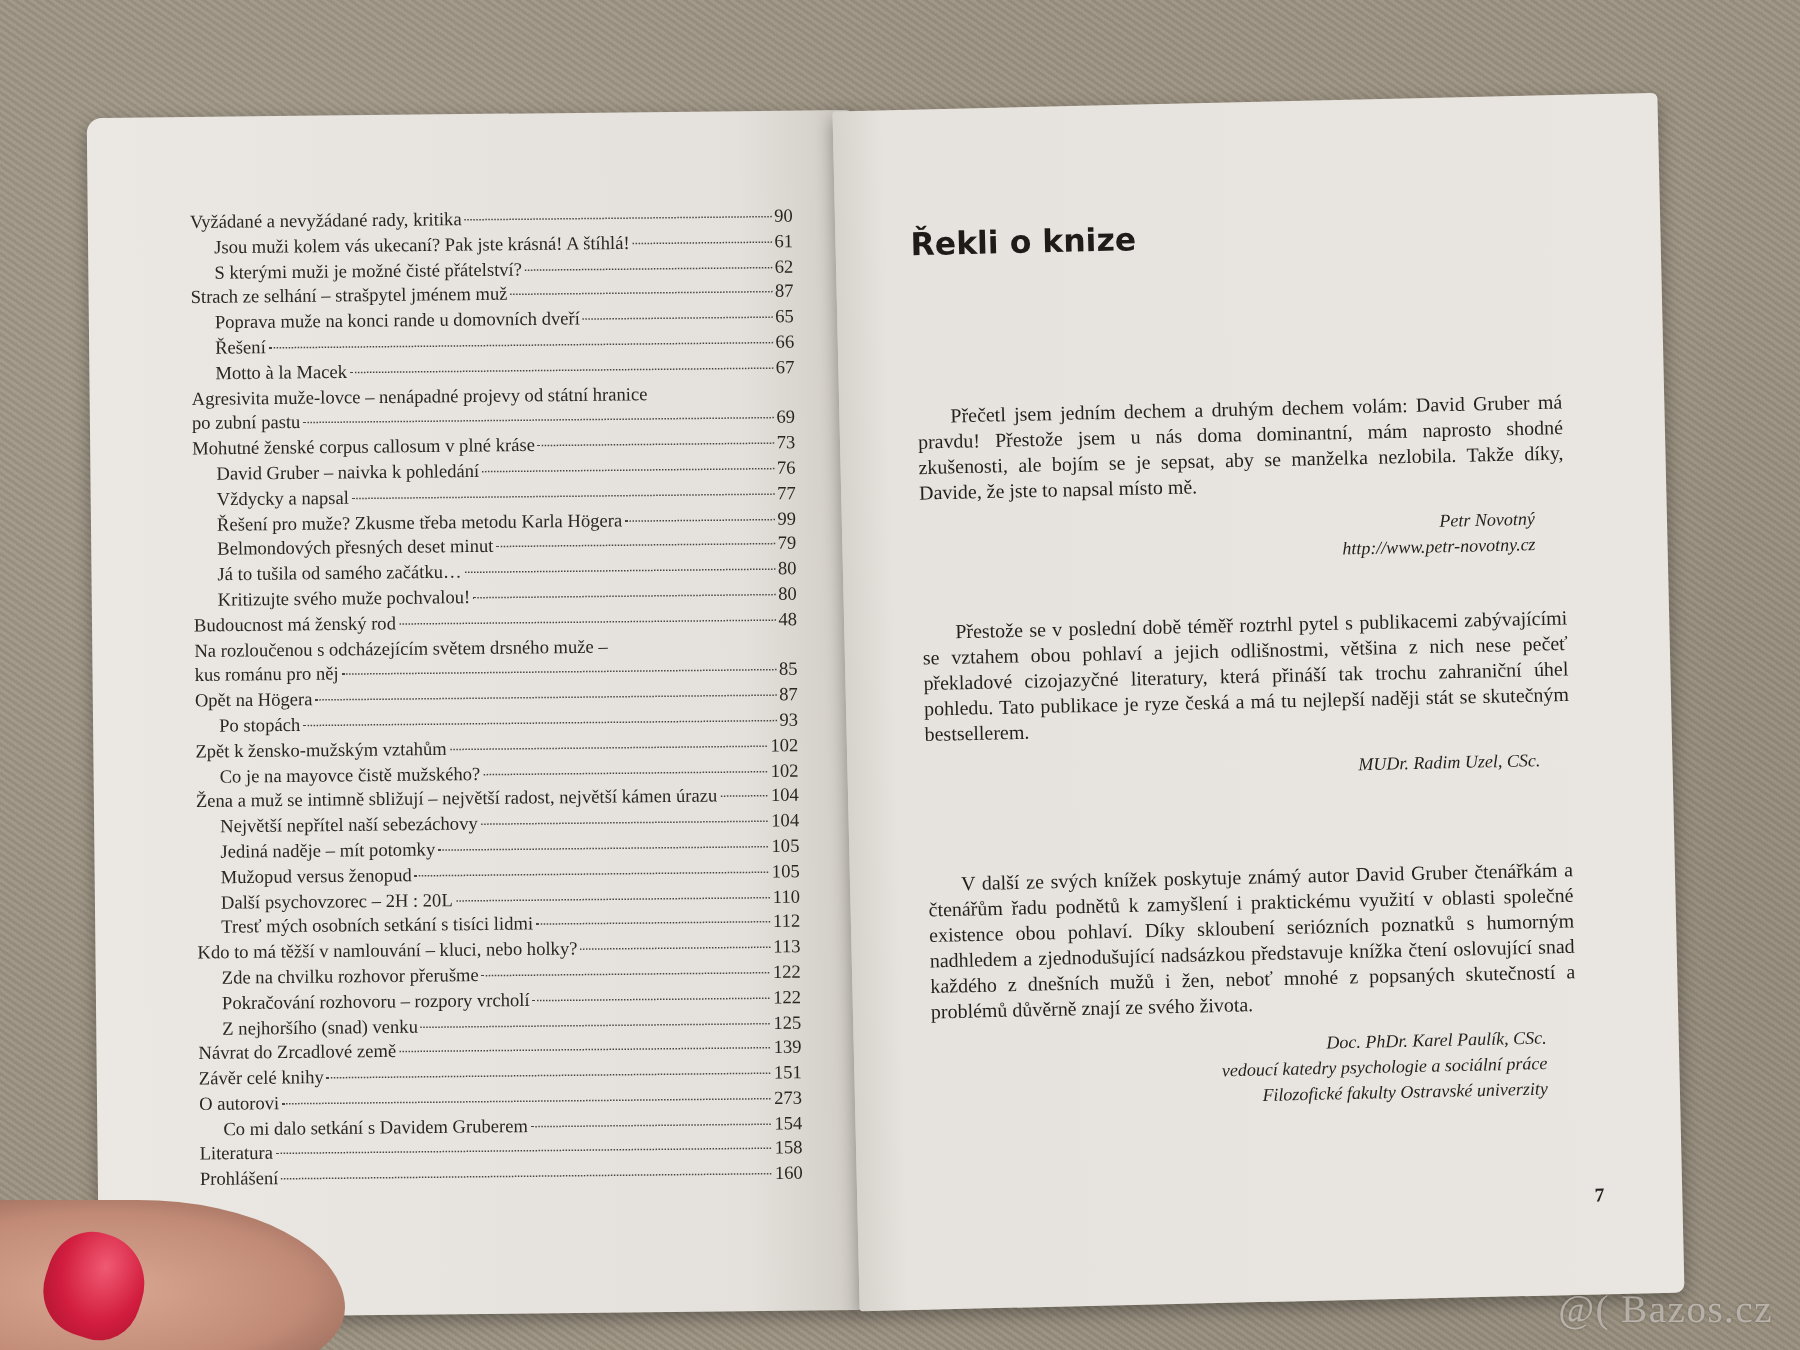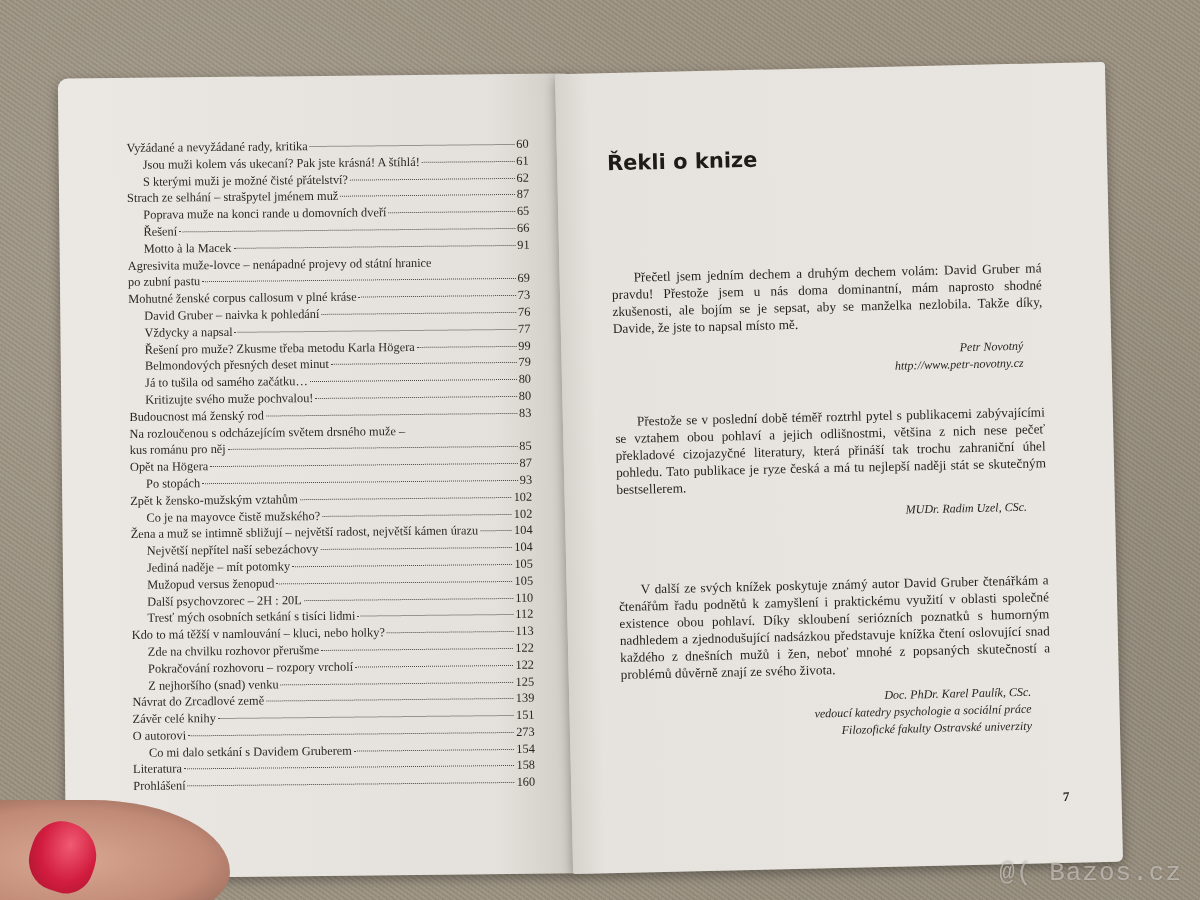--- a/index.html
+++ b/index.html
@@ -59,34 +59,34 @@
     position: absolute; left: 30px; top: 822px; width: 66px; height: 70px;
     background: radial-gradient(ellipse at 55% 30%, #f05a72 0%, #d21d3f 55%, #a4132d 100%);
     border-radius: 44% 50% 40% 45%; transform: rotate(18deg);
   }
   .finger {
     position: absolute; left: 0; top: 800px; width: 230px; height: 120px;
     background: radial-gradient(ellipse at 30% 50%, #d9a793 0%, #c08a76 60%, #8a5e50 100%);
     border-radius: 0 60% 40% 0;
   }
   .watermark {
-    position: absolute; right: 18px; bottom: 12px; font-family: Liberation Mono, monospace;
+    position: absolute; right: 18px; bottom: 12px; font-family: Liberation Serif, serif;
     font-size: 26px; color: rgba(230,228,224,0.55); letter-spacing: 1px;
     text-shadow: 0 0 2px rgba(80,70,60,0.5);
   }
 </style>
 </head>
 <body>
 
 <div class="page page-left">
   <div class="toc" id="toc">
       <div class="toc-row">
         <span class="toc-title">Vyžádané a nevyžádané rady, kritika</span>
         <span class="toc-dots"></span>
-        <span class="toc-page">60</span>
+        <span class="toc-page">90</span>
       </div>
       <div class="toc-row l2">
         <span class="toc-title">Jsou muži kolem vás ukecaní? Pak jste krásná! A štíhlá!</span>
         <span class="toc-dots"></span>
         <span class="toc-page">61</span>
       </div>
       <div class="toc-row l2">
         <span class="toc-title">S kterými muži je možné čisté přátelství?</span>
         <span class="toc-dots"></span>
         <span class="toc-page">62</span>
@@ -102,21 +102,21 @@
         <span class="toc-page">65</span>
       </div>
       <div class="toc-row l2">
         <span class="toc-title">Řešení</span>
         <span class="toc-dots"></span>
         <span class="toc-page">66</span>
       </div>
       <div class="toc-row l2">
         <span class="toc-title">Motto à la Macek</span>
         <span class="toc-dots"></span>
-        <span class="toc-page">91</span>
+        <span class="toc-page">67</span>
       </div>
       <div class="toc-break">Agresivita muže-lovce – nenápadné projevy od státní hranice</div>
       <div class="toc-row">
         <span class="toc-title">po zubní pastu</span>
         <span class="toc-dots"></span>
         <span class="toc-page">69</span>
       </div>
       <div class="toc-row">
         <span class="toc-title">Mohutné ženské corpus callosum v plné kráse</span>
         <span class="toc-dots"></span>
@@ -148,21 +148,21 @@
         <span class="toc-page">80</span>
       </div>
       <div class="toc-row l2">
         <span class="toc-title">Kritizujte svého muže pochvalou!</span>
         <span class="toc-dots"></span>
         <span class="toc-page">80</span>
       </div>
       <div class="toc-row">
         <span class="toc-title">Budoucnost má ženský rod</span>
         <span class="toc-dots"></span>
-        <span class="toc-page">83</span>
+        <span class="toc-page">48</span>
       </div>
       <div class="toc-break">Na rozloučenou s odcházejícím světem drsného muže –</div>
       <div class="toc-row">
         <span class="toc-title">kus románu pro něj</span>
         <span class="toc-dots"></span>
         <span class="toc-page">85</span>
       </div>
       <div class="toc-row">
         <span class="toc-title">Opět na Högera</span>
         <span class="toc-dots"></span>

